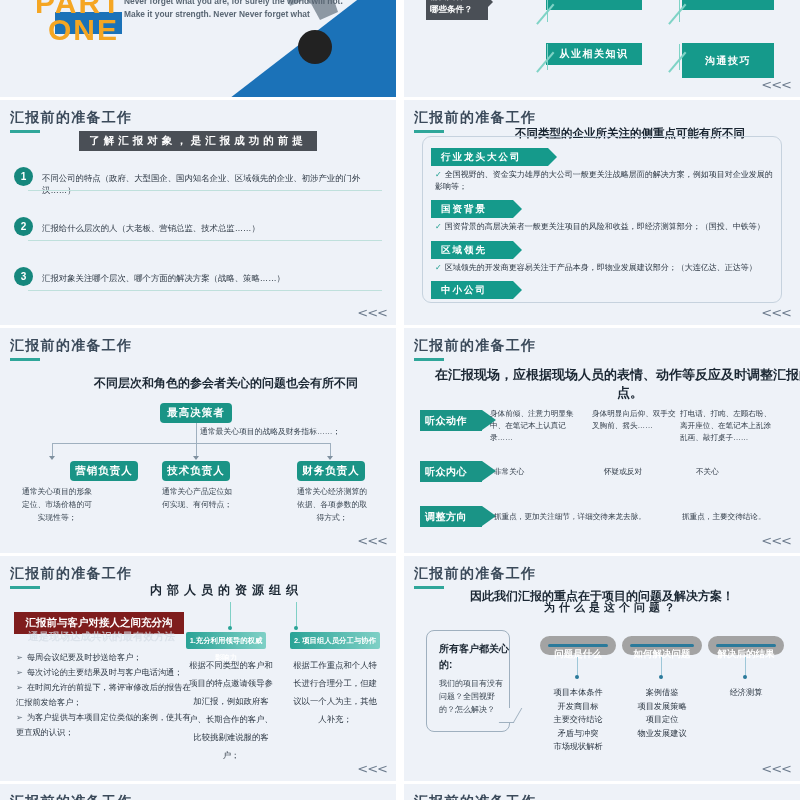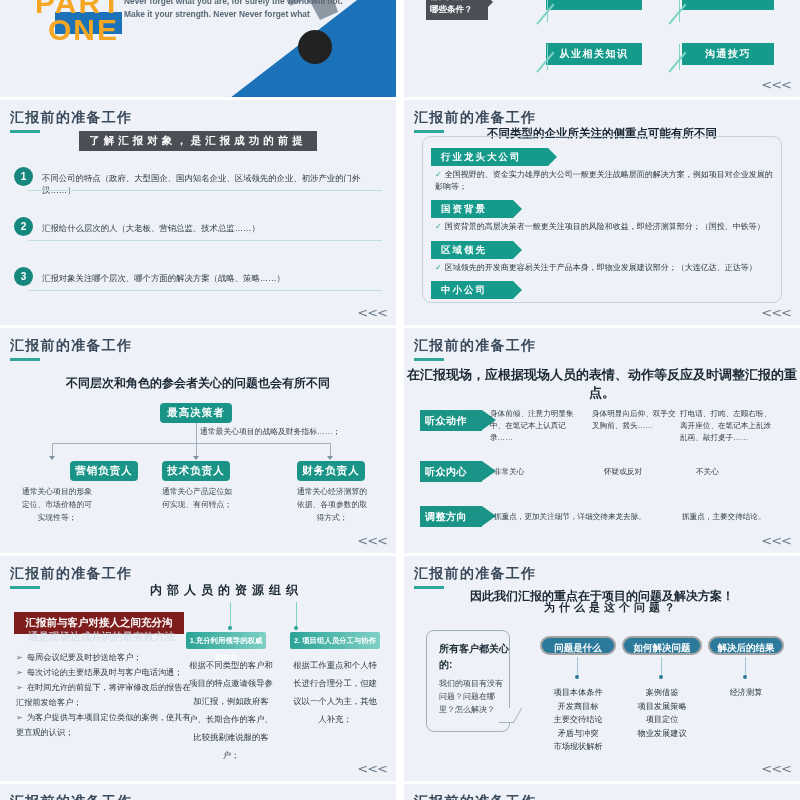--- a/index.html
+++ b/index.html
@@ -14,20 +14,21 @@
     grid-template-columns: 396px 396px;
     grid-template-rows: 97px 225px 225px 225px 28px;
     column-gap: 8px;
     row-gap: 3px;
     width: 800px; height: 800px;
   }
   .slide {
     background: #eef2f8;
     position: relative;
     overflow: hidden;
+    padding-left: 28px;
   }
   
   .shead { position: absolute; left: 10px; top: 9px; }
   .shead .txt {
     font-size: 14px; color: #3b4a5a; letter-spacing: 1.3px;
     font-weight: bold; white-space: nowrap;
   }
   .shead .bar { width: 30px; height: 2.5px; background: #2fa69a; margin-top: 3px; }
   .chev {
     position: absolute; right: 9px; bottom: 5px;
@@ -140,21 +141,21 @@
              color:#1b2733; letter-spacing:4px; white-space:nowrap;}
   #s8 .bubble { position:absolute; left:22px; top:74px; width:84px; height:102px;
                 border:1px solid #9fb0bf; border-radius:8px; }
   #s8 .bubble:after{ content:""; position:absolute; right:-9px; bottom:8px; width:14px; height:14px;
                 border-right:1px solid #9fb0bf; border-bottom:1px solid #9fb0bf; background:#eef2f8;
                 transform: skewX(-30deg); }
   #s8 .bt { position:absolute; left:12px; top:10px; font-size:10px; font-weight:bold; color:#1b2733; line-height:16px;}
   #s8 .bb { position:absolute; left:12px; top:46px; font-size:8px; color:#3a4652; line-height:13px; width:64px;}
   .pill { position:absolute; height:19px; border-radius:10px; background:#2b7a9b; color:#fff;
           font-size:9.5px; font-weight:bold; line-height:19px; text-align:center;
-          border:2px solid #a3a3a3;}
+          border:8px solid #a3a3a3;}
   #s8 .stem { position:absolute; width:1px; background:#9ec7d8; }
   #s8 .dot { position:absolute; width:4px; height:4px; background:#2b7a9b; border-radius:50%; }
   #s8 .lst { position:absolute; font-size:8.2px; color:#2c3743; line-height:13.5px; text-align:center; }
 
   .botstrip { background:#eef2f8; position:relative; }
 </style>
 </head>
 <body>
 
 <div id="grid">
@@ -183,21 +184,21 @@
     <div class="gbox" style="left:278px; top:-12px; width:92px; height:22px;"></div>
 
     <div class="diag" style="left:132px; top:-2px; height:26px; transform:rotate(40deg);"></div>
     <div class="conn" style="left:143px; top:-4px; height:26px;"></div>
     <div class="diag" style="left:264px; top:-2px; height:26px; transform:rotate(40deg);"></div>
     <div class="conn" style="left:275px; top:-4px; height:26px;"></div>
 
     <div class="gbox" style="left:142px; top:43px; width:96px; height:22px;">
       <span>从业相关知识</span>
     </div>
-    <div class="gbox" style="left:278px; top:43px; width:92px; height:22px;">
+    <div class="gbox" style="left:278px; top:43px; width:92px; height:35px;">
       <span>沟通技巧</span>
     </div>
     <div class="diag" style="left:132px; top:46px; height:26px; transform:rotate(40deg);"></div>
     <div class="conn" style="left:143px; top:44px; height:26px;"></div>
     <div class="diag" style="left:264px; top:46px; height:26px; transform:rotate(40deg);"></div>
     <div class="conn" style="left:275px; top:44px; height:26px;"></div>
 
     <div class="chev">&lt;&lt;&lt;</div>
   </div>
 
@@ -355,21 +356,21 @@
   <div class="slide" id="s8">
     <div class="shead">
       <div class="txt">汇报前的准备工作</div>
       <div class="bar"></div>
     </div>
     <div class="ttl-plain q" style="top:32px; font-size:12px;">因此我们汇报的重点在于项目的问题及解决方案！</div>
     <div class="sub">为什么是这个问题？</div>
 
     <div class="bubble">
       <div class="bt">所有客户都关心的:</div>
-      <div class="bb">我们的项目有没有问题？问题在哪里？怎么解决？</div>
+      <div class="bb">我们的项目有没有问题？全国视野的？怎么解决？</div>
     </div>
 
     <div class="pill" style="left:136px; top:80px; width:76px;">
       <span>问题是什么</span>
     </div>
     <div class="pill" style="left:218px; top:80px; width:80px;">
       <span>如何解决问题</span>
     </div>
     <div class="pill" style="left:304px; top:80px; width:76px;">
       <span>解决后的结果</span>

